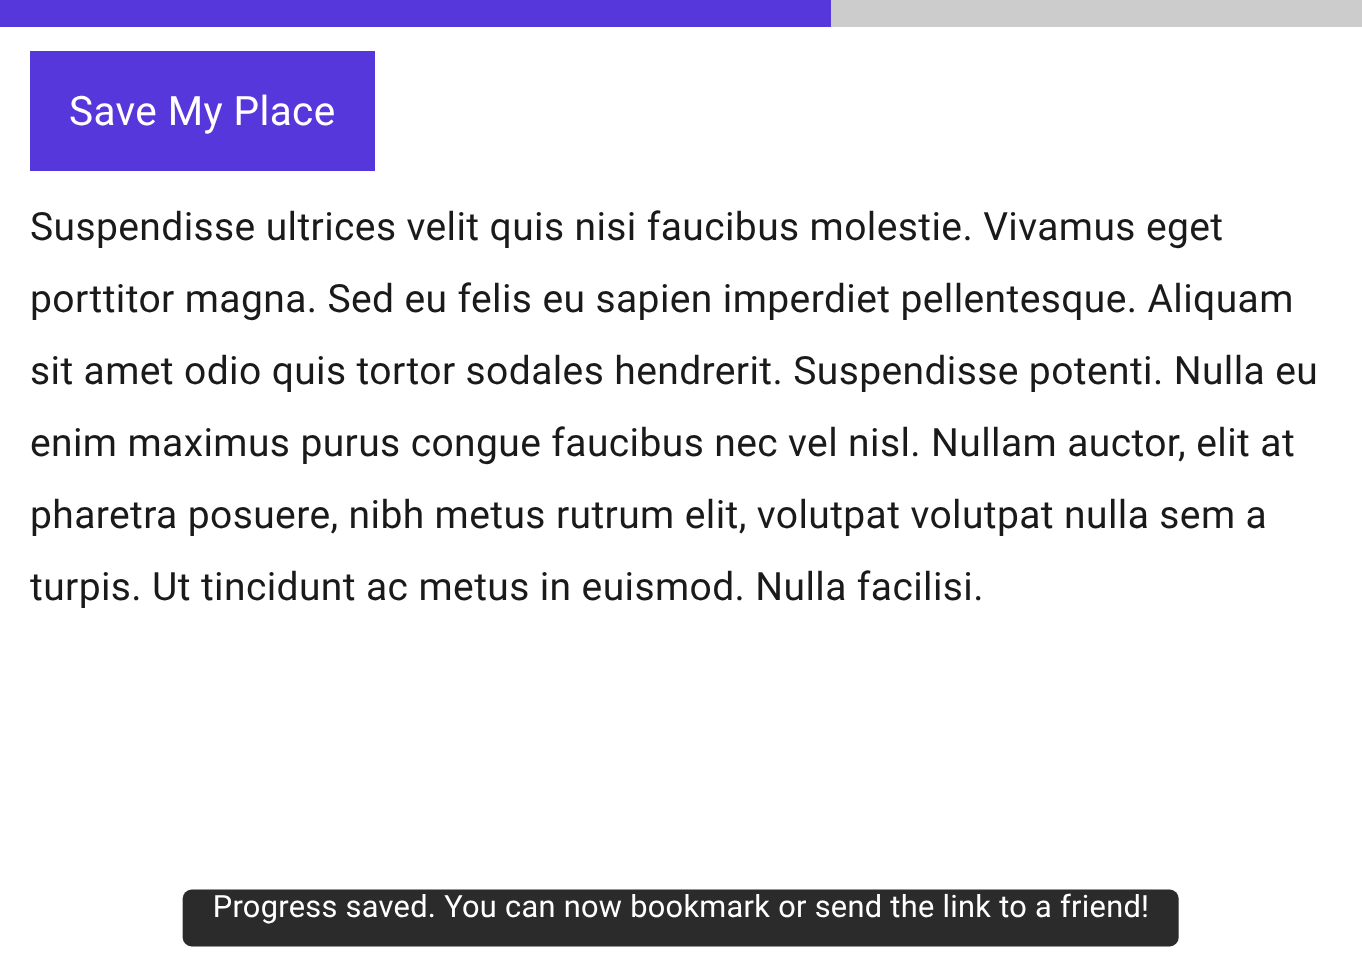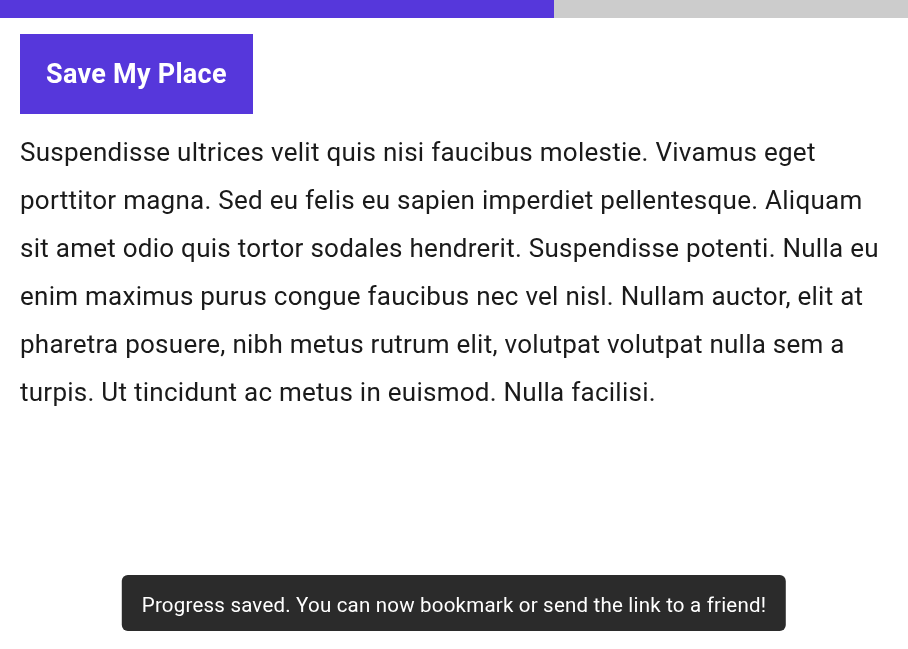--- a/index.html
+++ b/index.html
@@ -40,37 +40,37 @@
       margin-top: -2px;
     }
     .para-bottom {
       margin-top: 14px;
     }
     .save-button {
       display: inline-block;
       background: #5637db;
       color: #ffffff;
       font-size: 27px;
-      font-weight: 700;
+      font-weight: 400;
       padding: 24px 26px 24px 26px;
       border: none;
       cursor: pointer;
       margin-top: 16px;
       font-family: inherit;
       letter-spacing: 0.01em;
     }
     .toast {
       position: absolute;
       bottom: 18px;
       left: 50%;
       transform: translateX(-50%);
       background: #2b2b2b;
       color: #ffffff;
       font-size: 20.5px;
-      padding: 18px 20px 14px 20px;
+      padding: 0 20px 14px 20px;
       border-radius: 6px;
       white-space: nowrap;
       letter-spacing: 0.01em;
     }
   </style>
 </head>
 <body>
 
 <div class="progress-bar-container">
   <div class="progress-bar-fill" style="width:61%"></div>

